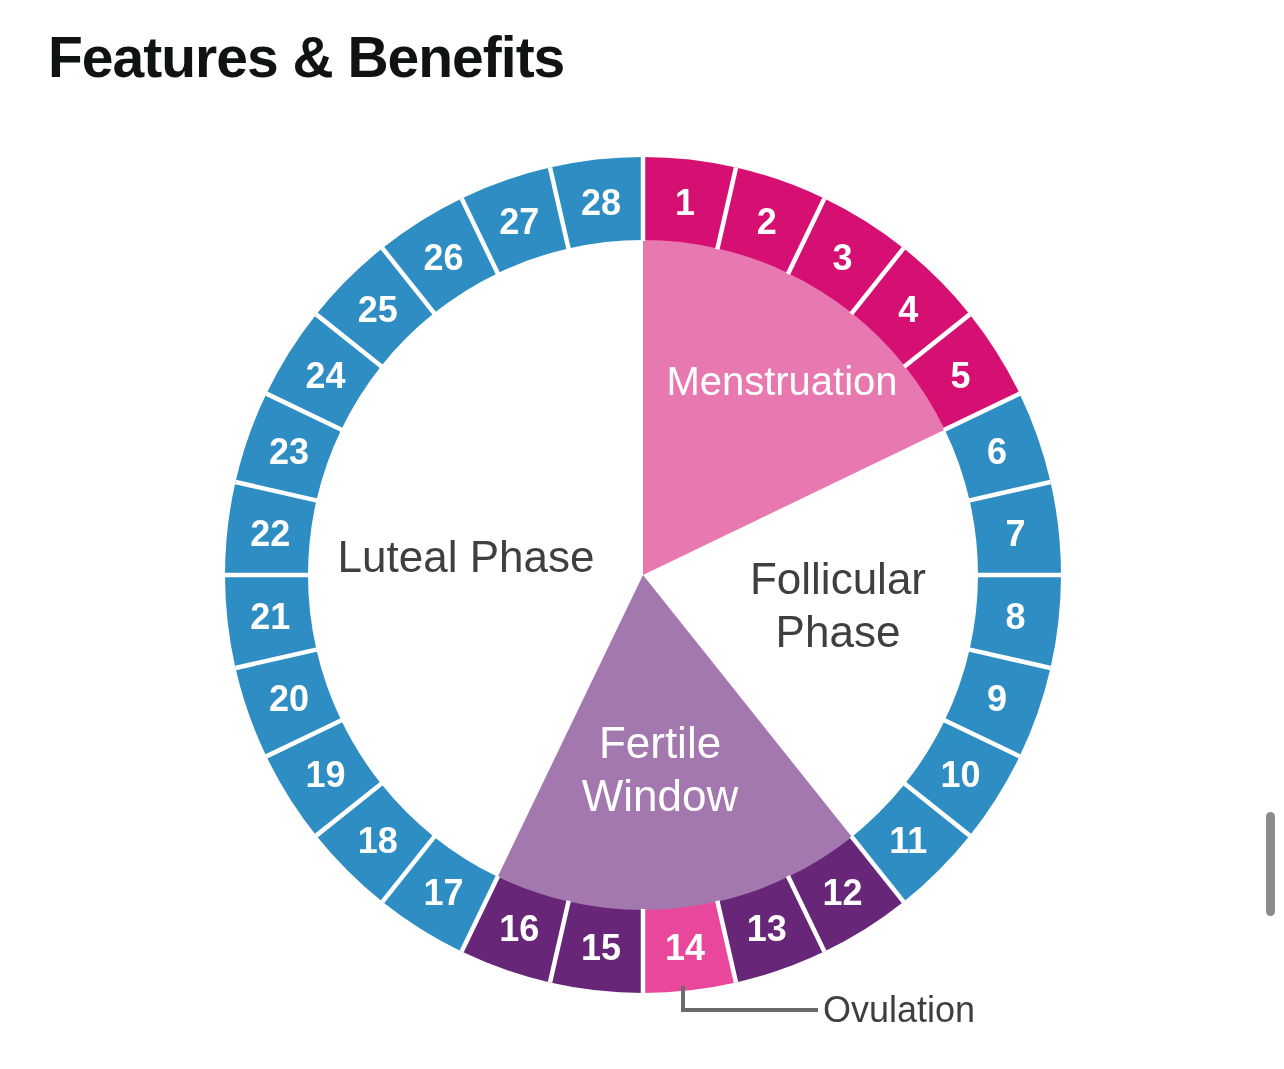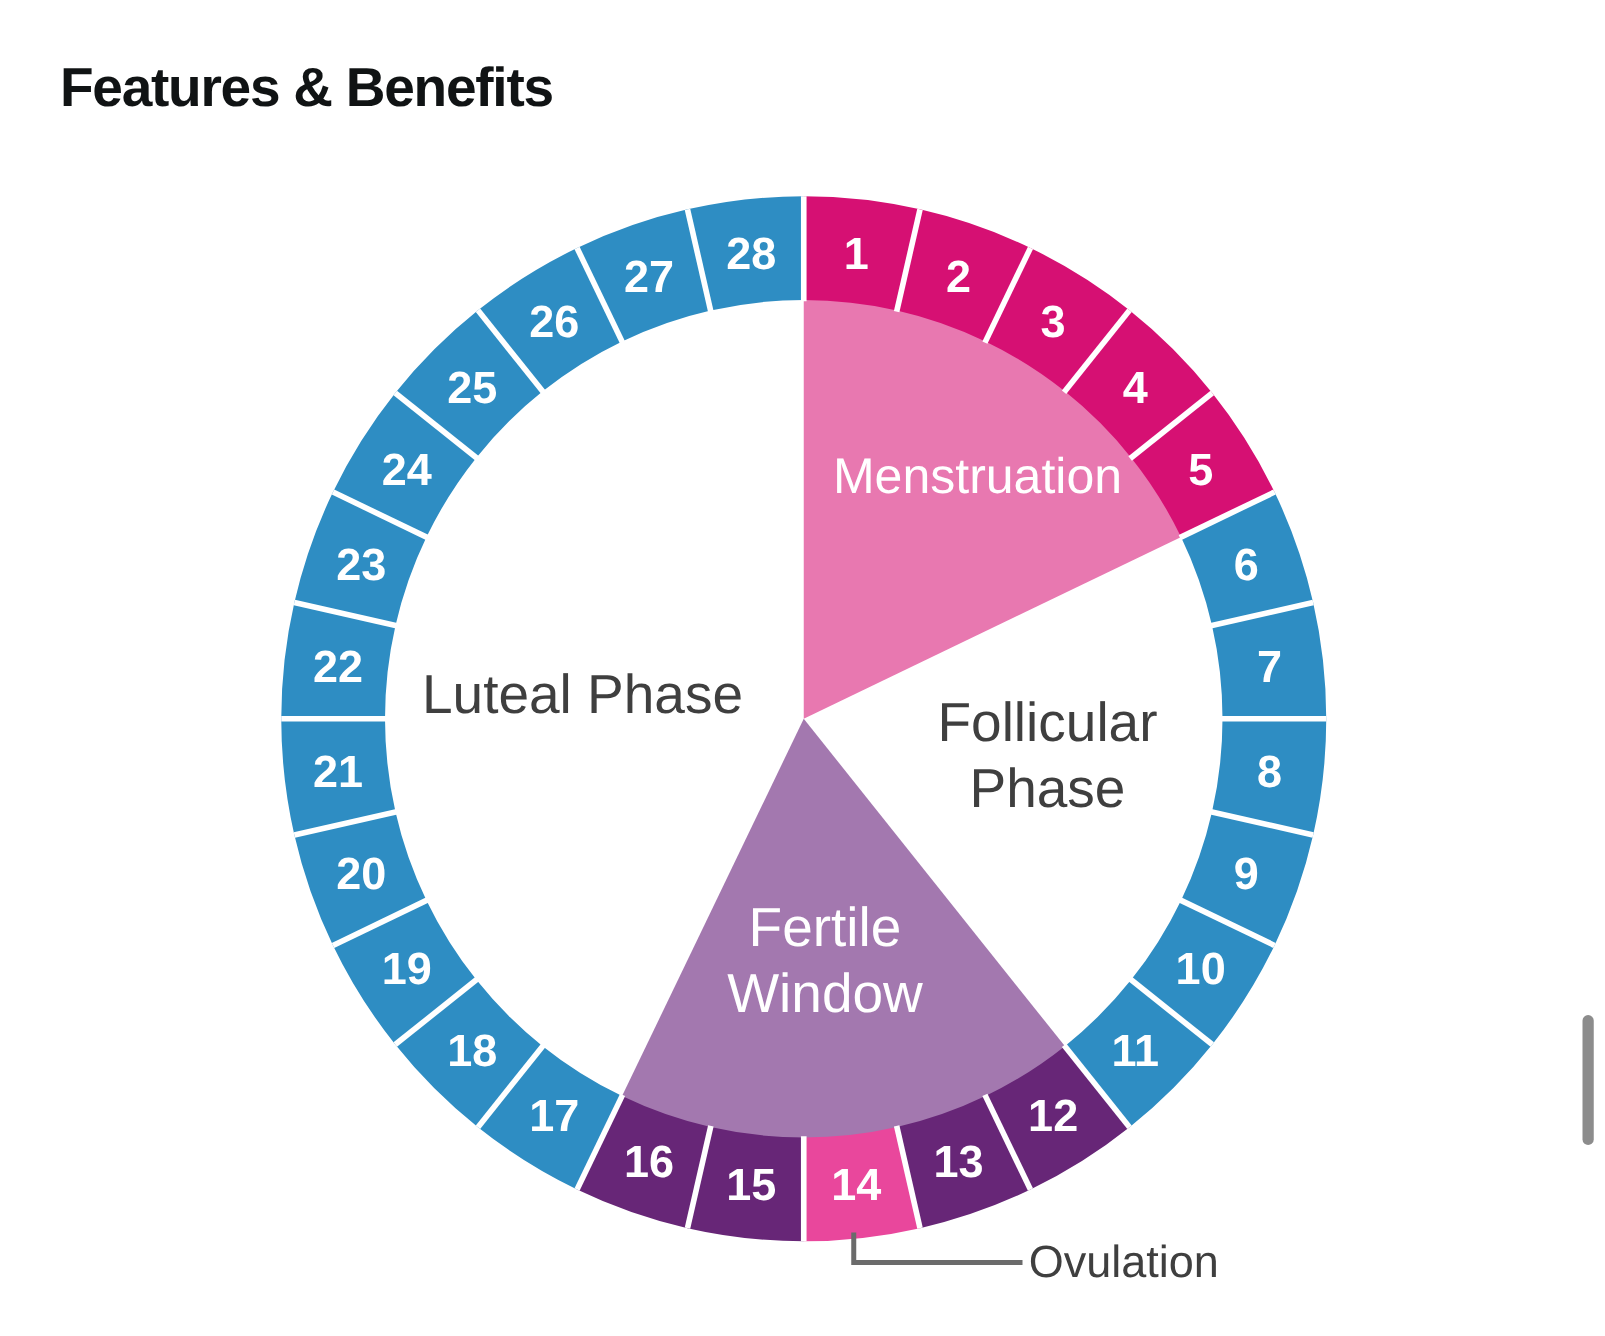--- a/index.html
+++ b/index.html
@@ -2,22 +2,22 @@
 <html><head>
 <meta charset="utf-8">
 <style>
   html,body{margin:0;padding:0;}
   body{
     width:1284px;height:1069px;position:relative;overflow:hidden;
     background:#ffffff;
     font-family:"Liberation Sans",sans-serif;
   }
   .page-title{
-    position:absolute;left:48px;top:46px;margin:0;
-    font-size:44px;font-weight:700;letter-spacing:-1px;color:#101314;
+    position:absolute;left:48px;top:24px;margin:0;
+    font-size:57px;font-weight:700;letter-spacing:-1px;color:#101314;
   }
   #wheel-svg{position:absolute;left:0;top:0;}
   #wheel-svg text{font-family:"Liberation Sans",sans-serif;}
   .scrollbar-thumb{
     position:absolute;border-radius:5px;background:#8c8c8c;
   }
 </style>
 </head>
 <body>
 

